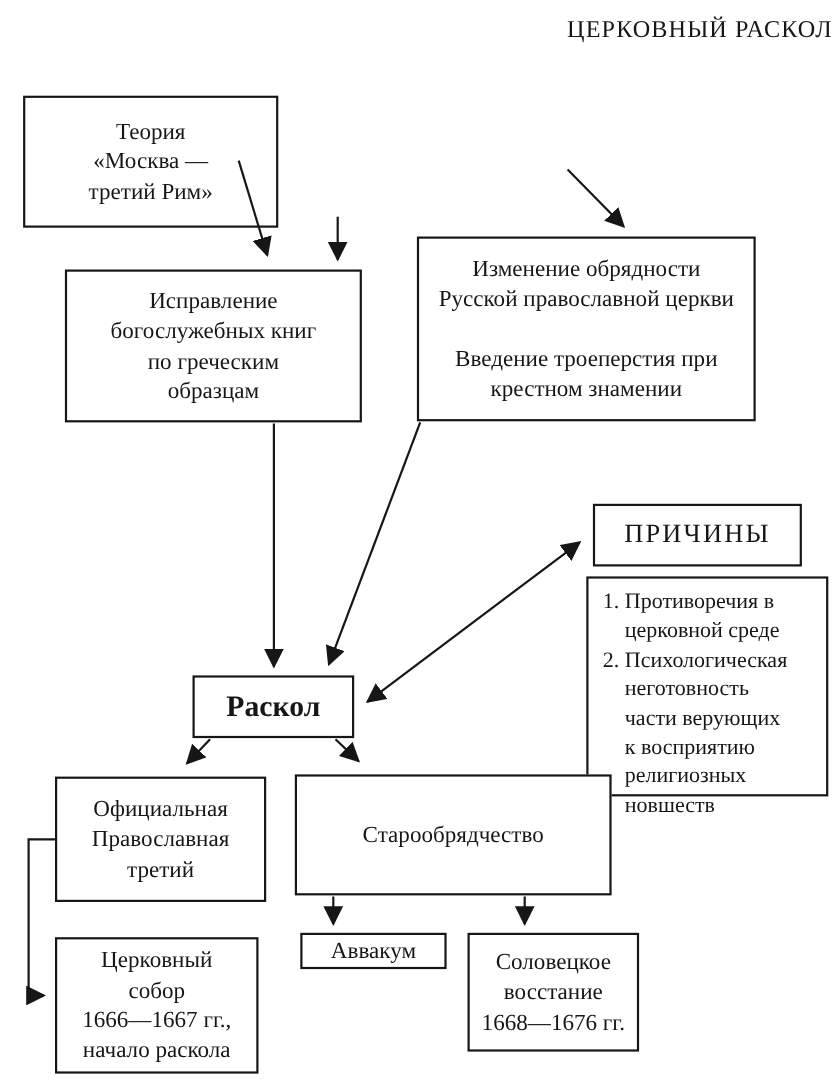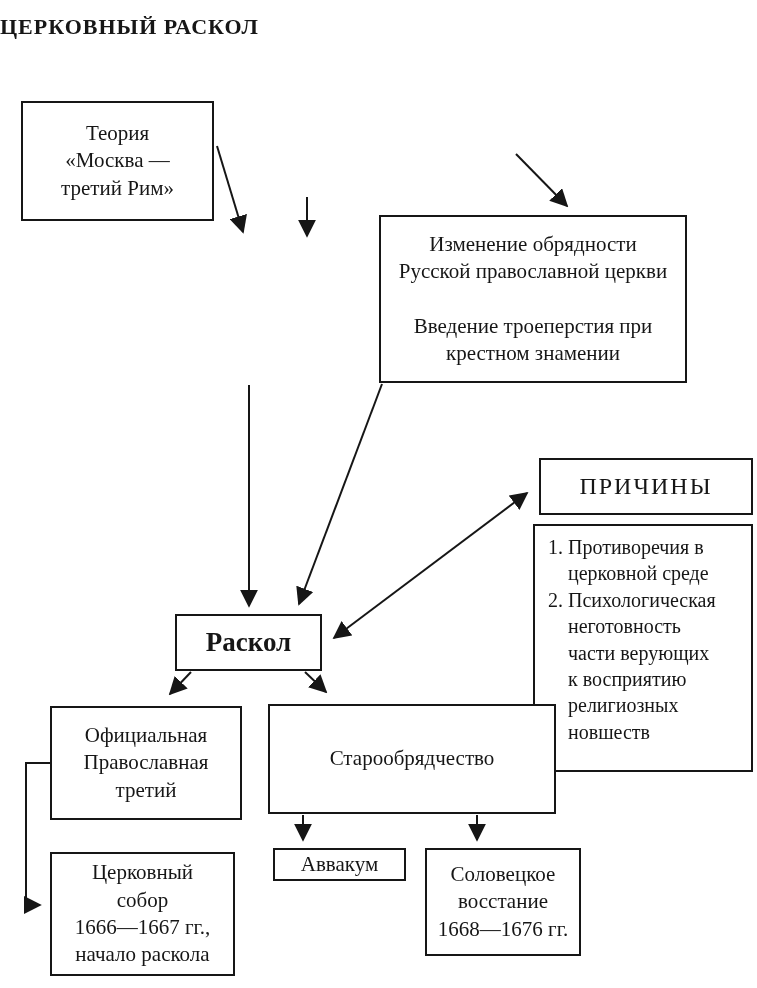--- a/index.html
+++ b/index.html
@@ -6,22 +6,22 @@
   .canvas{
     position:relative;
     width:757px;height:988px;
     background:#ffffff;
     color:#161616;
     font-family:"Liberation Serif","DejaVu Serif",serif;
     overflow:hidden;
   }
   .title{
     position:absolute;left:0;top:14px;width:100%;
-    text-align:left;
-    font-size:22px;font-weight:bold;letter-spacing:1px;
+    text-align:right;
+    font-size:22px;font-weight:normal;letter-spacing:1px;
   }
   .box{
     position:absolute;
     box-sizing:border-box;
     border:2px solid #161616;
     background:#ffffff;
     display:flex;align-items:center;justify-content:center;
     text-align:center;
     font-size:21px;line-height:1.3;
     padding:4px 6px;
@@ -42,41 +42,47 @@
   }
   .arrows line,.arrows polyline{stroke:#161616;stroke-width:2;fill:none;}
 </style>
 </head>
 <body>
 
 <div class="canvas">
 
   <div class="title">ЦЕРКОВНЫЙ РАСКОЛ</div>
 
-  <div class="box" style="left:21px;top:101px;width:193px;height:120px">
+  <div class="box" style="left:21px;top:87px;width:232px;height:120px">
     <span class="box-text">Теория
 «Москва —
 третий Рим»</span>
   </div>
 
 
+  <div class="box" style="left:59px;top:245px;width:270px;height:139px">
+    <span class="box-text">Исправление
+богослужебных книг
+по греческим
+образцам</span>
+  </div>
 
   <div class="box" style="left:379px;top:215px;width:308px;height:168px">
     <span class="box-text">Изменение обрядности
 Русской православной церкви
 
 Введение троеперстия при
 крестном знамении</span>
   </div>
 
-  <div class="box box-causes-title" style="left:539px;top:458px;width:214px;height:57px">
+  <div class="box box-causes-title" style="left:539px;top:458px;width:190px;height:57px">
     <span class="box-text">ПРИЧИНЫ</span>
   </div>
 
-  <div class="box box-causes-list" style="left:533px;top:524px;width:220px;height:248px">
+  <div class="box box-causes-list" style="left:533px;top:524px;width:220px;height:200px">
     <ol>
       <li>Противоречия в
 церковной среде</li>
       <li>Психологическая
 неготовность
 части верующих
 к восприятию
 религиозных
 новшеств</li>
     </ol>

